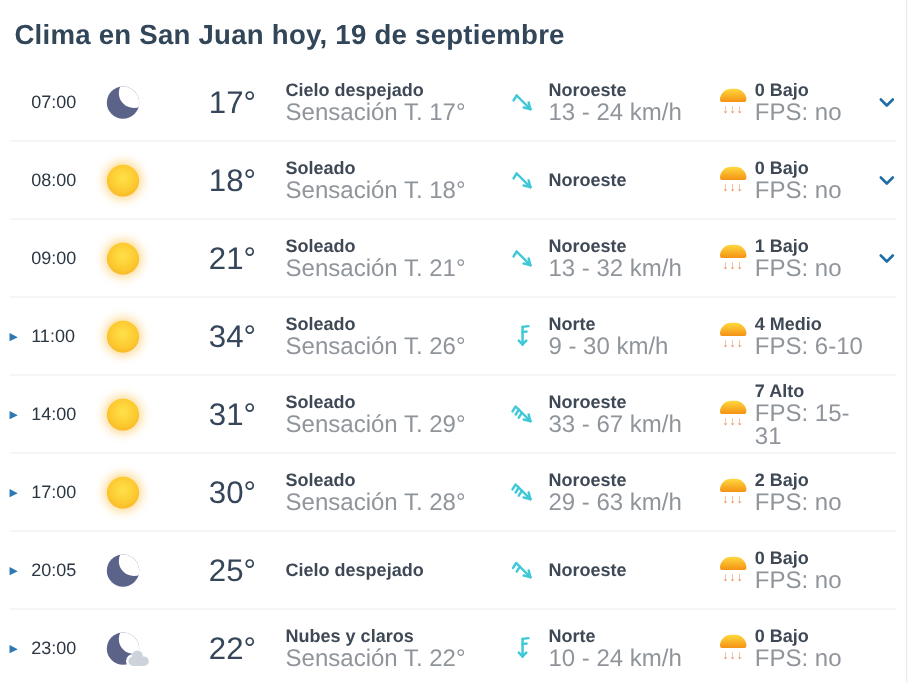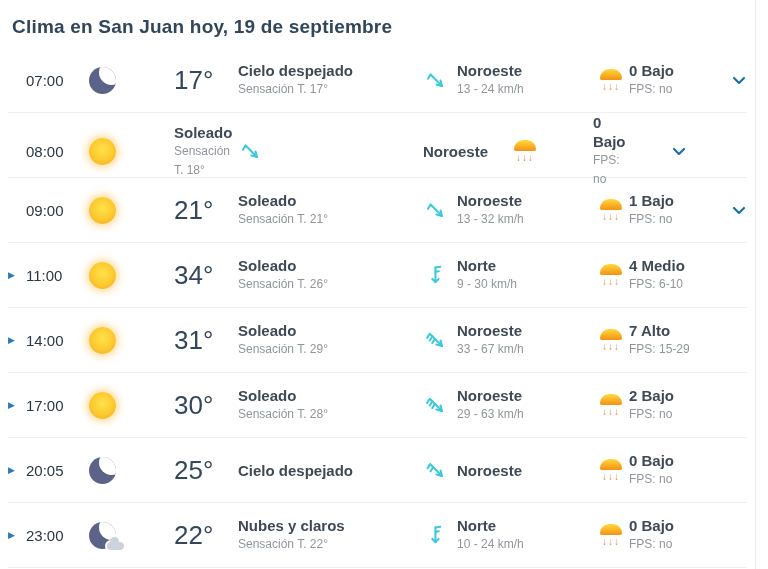--- a/index.html
+++ b/index.html
@@ -1,28 +1,28 @@
 <!DOCTYPE html>
 <html><head>
 <meta charset="utf-8">
 <style>
   html,body{margin:0;padding:0;background:#fff;}
   body{width:768px;height:569px;overflow:hidden;font-family:"Liberation Sans","DejaVu Sans",sans-serif;}
   .card{width:756px;height:569px;border-right:1px solid #e9ebee;box-sizing:border-box;}
-  .page-title{margin:0;padding:16px 0 8px 12px;font-size:19px;font-weight:bold;color:#32465a;letter-spacing:.2px;}
+  .page-title{margin:0;padding:16px 0 8px 12px;font-size:23px;font-weight:bold;color:#32465a;letter-spacing:.2px;}
   .rows{margin-top:2px;}
   .row{display:grid;grid-template-columns:18px 50px 52px 46px 64px 185px 34px 136px 36px 100px 1fr;
        align-items:center;height:64px;margin:0 8px;border-bottom:1px solid #edeff1;cursor:pointer;}
   .marker{font-size:9px;color:#2d79b5;line-height:1;}
   .time{font-size:15px;font-weight:normal;color:#2b3643;}
   .wicon{display:flex;justify-content:center;align-items:center;height:40px;position:relative;}
   .temp{font-size:26px;font-weight:normal;color:#36465a;}
   .twoline{display:flex;flex-direction:column;justify-content:center;line-height:19px;}
   .twoline b{font-size:15px;font-weight:bold;color:#3f4956;}
-  .twoline small{font-size:12px;color:#90959b;font-weight:normal;}
+  .twoline small{font-size:20px;color:#90959b;font-weight:normal;}
   
   .sun{width:27px;height:27px;border-radius:50%;
        background:radial-gradient(circle at 50% 42%,#ffe14a 0%,#fcc92f 55%,#f4a623 100%);
        box-shadow:0 0 7px 3px rgba(250,185,50,.45);}
   
   .moon{position:relative;width:27px;height:27px;border-radius:50%;background:#5b6488;overflow:hidden;}
   .moon-cut{position:absolute;width:25px;height:25px;border-radius:50%;background:#fff;left:10px;top:-7px;}
   .cloud{position:absolute;right:2px;bottom:3px;width:17px;height:8px;background:#ccd3db;border-radius:8px;border:2px solid #fff;}
   .cloud::before{content:'';position:absolute;left:3px;top:-5px;width:9px;height:9px;border-radius:50%;background:#ccd3db;}
   
@@ -80,20 +80,21 @@
         </span>
   </div>
 
   <div class="row">
     <span class="marker" style="visibility: hidden;">▶</span>
     <span class="time">08:00</span>
     <span class="wicon">
           <span class="sun"></span>
         </span>
     <span></span>
+    <span class="temp">18°</span>
     <span class="twoline">
       <b>Soleado</b>
       <small>Sensación T. 18°</small>
     </span>
     <span class="windicon">
           <svg width="26" height="26" viewBox="0 0 24 24" fill="none" stroke="#3fc8d8" stroke-width="1.9" stroke-linecap="round" stroke-linejoin="round">
             <path d="M7 7 L17.5 17.5"></path>
             <path d="M17.5 17.5 L12.4 16.2"></path>
             <path d="M17.5 17.5 L16.2 12.4"></path>
             <path d="M7 7 L4.6 10.8"></path>
@@ -217,21 +218,21 @@
     <span class="twoline">
       <b>Noroeste</b>
       <small>33 - 67 km/h</small>
     </span>
     <span class="uvicon">
       <span class="uv-dome"></span>
       <span class="uv-arrows">↓↓↓</span>
     </span>
     <span class="twoline">
       <b>7 Alto</b>
-      <small>FPS: 15-29</small>
+      <small>FPS: 15-31</small>
     </span>
     <span class="chev" style="visibility: hidden;"></span>
   </div>
 
   <div class="row">
     <span class="marker" style="visibility: visible;">▶</span>
     <span class="time">17:00</span>
     <span class="wicon">
           <span class="sun"></span>
         </span>

